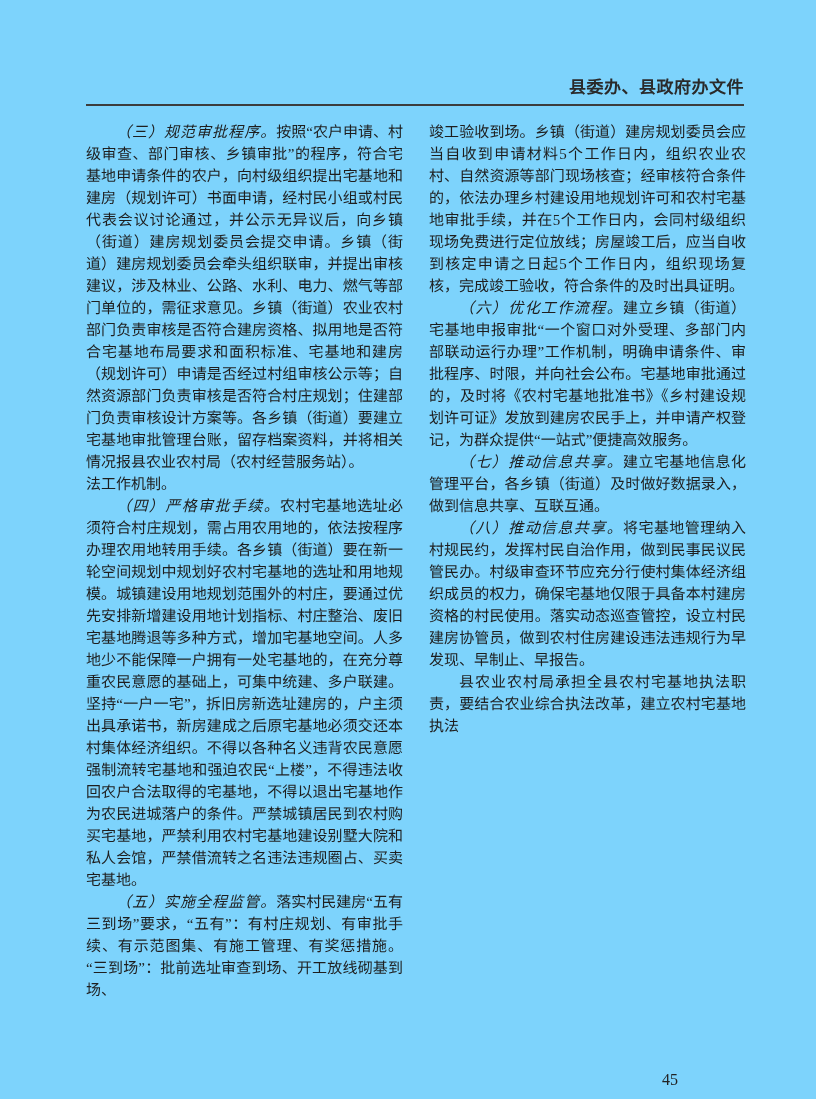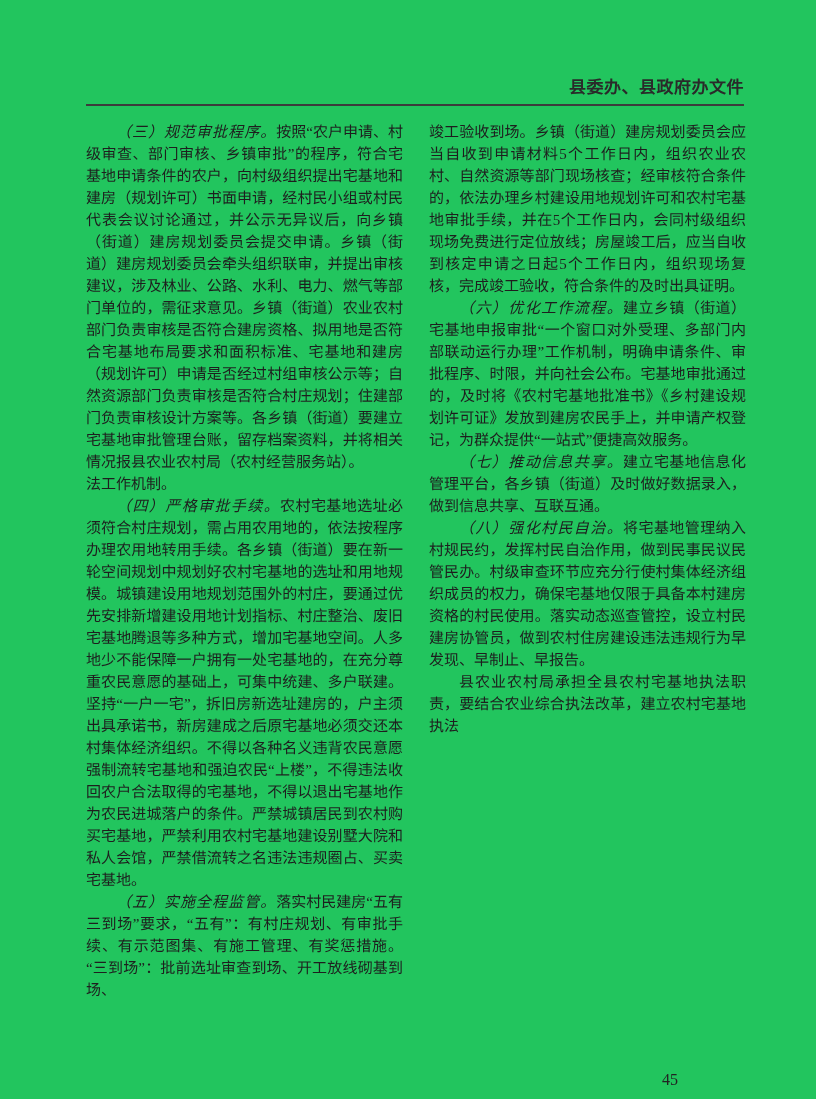--- a/index.html
+++ b/index.html
@@ -4,21 +4,21 @@
 <style>
   html, body {
     margin: 0;
     padding: 0;
     background: #ffffff;
   }
   .page {
     position: relative;
     width: 816px;
     height: 1099px;
-    background: #22c55e;
+    background: #7dd3fc;
     overflow: hidden;
     font-family: "Liberation Serif", "DejaVu Serif", serif;
     color: #1e1e1e;
   }
   .header {
     position: absolute;
     left: 86px;
     right: 72px;
     top: 78px;
     text-align: right;
@@ -84,20 +84,20 @@
     <div class="column">
         <p class="para"><em class="para-heading">（三）规范审批程序。</em>按照“农户申请、村级审查、部门审核、乡镇审批”的程序，符合宅基地申请条件的农户，向村级组织提出宅基地和建房（规划许可）书面申请，经村民小组或村民代表会议讨论通过，并公示无异议后，向乡镇（街道）建房规划委员会提交申请。乡镇（街道）建房规划委员会牵头组织联审，并提出审核建议，涉及林业、公路、水利、电力、燃气等部门单位的，需征求意见。乡镇（街道）农业农村部门负责审核是否符合建房资格、拟用地是否符合宅基地布局要求和面积标准、宅基地和建房（规划许可）申请是否经过村组审核公示等；自然资源部门负责审核是否符合村庄规划；住建部门负责审核设计方案等。各乡镇（街道）要建立宅基地审批管理台账，留存档案资料，并将相关情况报县农业农村局（农村经营服务站）。</p>
         <p class="para no-indent">法工作机制。</p>
         <p class="para"><em class="para-heading">（四）严格审批手续。</em>农村宅基地选址必须符合村庄规划，需占用农用地的，依法按程序办理农用地转用手续。各乡镇（街道）要在新一轮空间规划中规划好农村宅基地的选址和用地规模。城镇建设用地规划范围外的村庄，要通过优先安排新增建设用地计划指标、村庄整治、废旧宅基地腾退等多种方式，增加宅基地空间。人多地少不能保障一户拥有一处宅基地的，在充分尊重农民意愿的基础上，可集中统建、多户联建。坚持“一户一宅”，拆旧房新选址建房的，户主须出具承诺书，新房建成之后原宅基地必须交还本村集体经济组织。不得以各种名义违背农民意愿强制流转宅基地和强迫农民“上楼”，不得违法收回农户合法取得的宅基地，不得以退出宅基地作为农民进城落户的条件。严禁城镇居民到农村购买宅基地，严禁利用农村宅基地建设别墅大院和私人会馆，严禁借流转之名违法违规圈占、买卖宅基地。</p>
         <p class="para"><em class="para-heading">（五）实施全程监管。</em>落实村民建房“五有三到场”要求，“五有”：有村庄规划、有审批手续、有示范图集、有施工管理、有奖惩措施。“三到场”：批前选址审查到场、开工放线砌基到场、</p>
       </div>
     <div class="column">
         <p class="para no-indent">竣工验收到场。乡镇（街道）建房规划委员会应当自收到申请材料5个工作日内，组织农业农村、自然资源等部门现场核查；经审核符合条件的，依法办理乡村建设用地规划许可和农村宅基地审批手续，并在5个工作日内，会同村级组织现场免费进行定位放线；房屋竣工后，应当自收到核定申请之日起5个工作日内，组织现场复核，完成竣工验收，符合条件的及时出具证明。</p>
         <p class="para"><em class="para-heading">（六）优化工作流程。</em>建立乡镇（街道）宅基地申报审批“一个窗口对外受理、多部门内部联动运行办理”工作机制，明确申请条件、审批程序、时限，并向社会公布。宅基地审批通过的，及时将《农村宅基地批准书》《乡村建设规划许可证》发放到建房农民手上，并申请产权登记，为群众提供“一站式”便捷高效服务。</p>
         <p class="para"><em class="para-heading">（七）推动信息共享。</em>建立宅基地信息化管理平台，各乡镇（街道）及时做好数据录入，做到信息共享、互联互通。</p>
-        <p class="para"><em class="para-heading">（八）强化村民自治。</em>将宅基地管理纳入村规民约，发挥村民自治作用，做到民事民议民管民办。村级审查环节应充分行使村集体经济组织成员的权力，确保宅基地仅限于具备本村建房资格的村民使用。落实动态巡查管控，设立村民建房协管员，做到农村住房建设违法违规行为早发现、早制止、早报告。</p>
+        <p class="para"><em class="para-heading">（八）推动信息共享。</em>将宅基地管理纳入村规民约，发挥村民自治作用，做到民事民议民管民办。村级审查环节应充分行使村集体经济组织成员的权力，确保宅基地仅限于具备本村建房资格的村民使用。落实动态巡查管控，设立村民建房协管员，做到农村住房建设违法违规行为早发现、早制止、早报告。</p>
         <p class="para">县农业农村局承担全县农村宅基地执法职责，要结合农业综合执法改革，建立农村宅基地执法</p>
       </div>
   </div>
 
   <div class="page-number">45</div>
 
 </div>
 
 </body></html>

